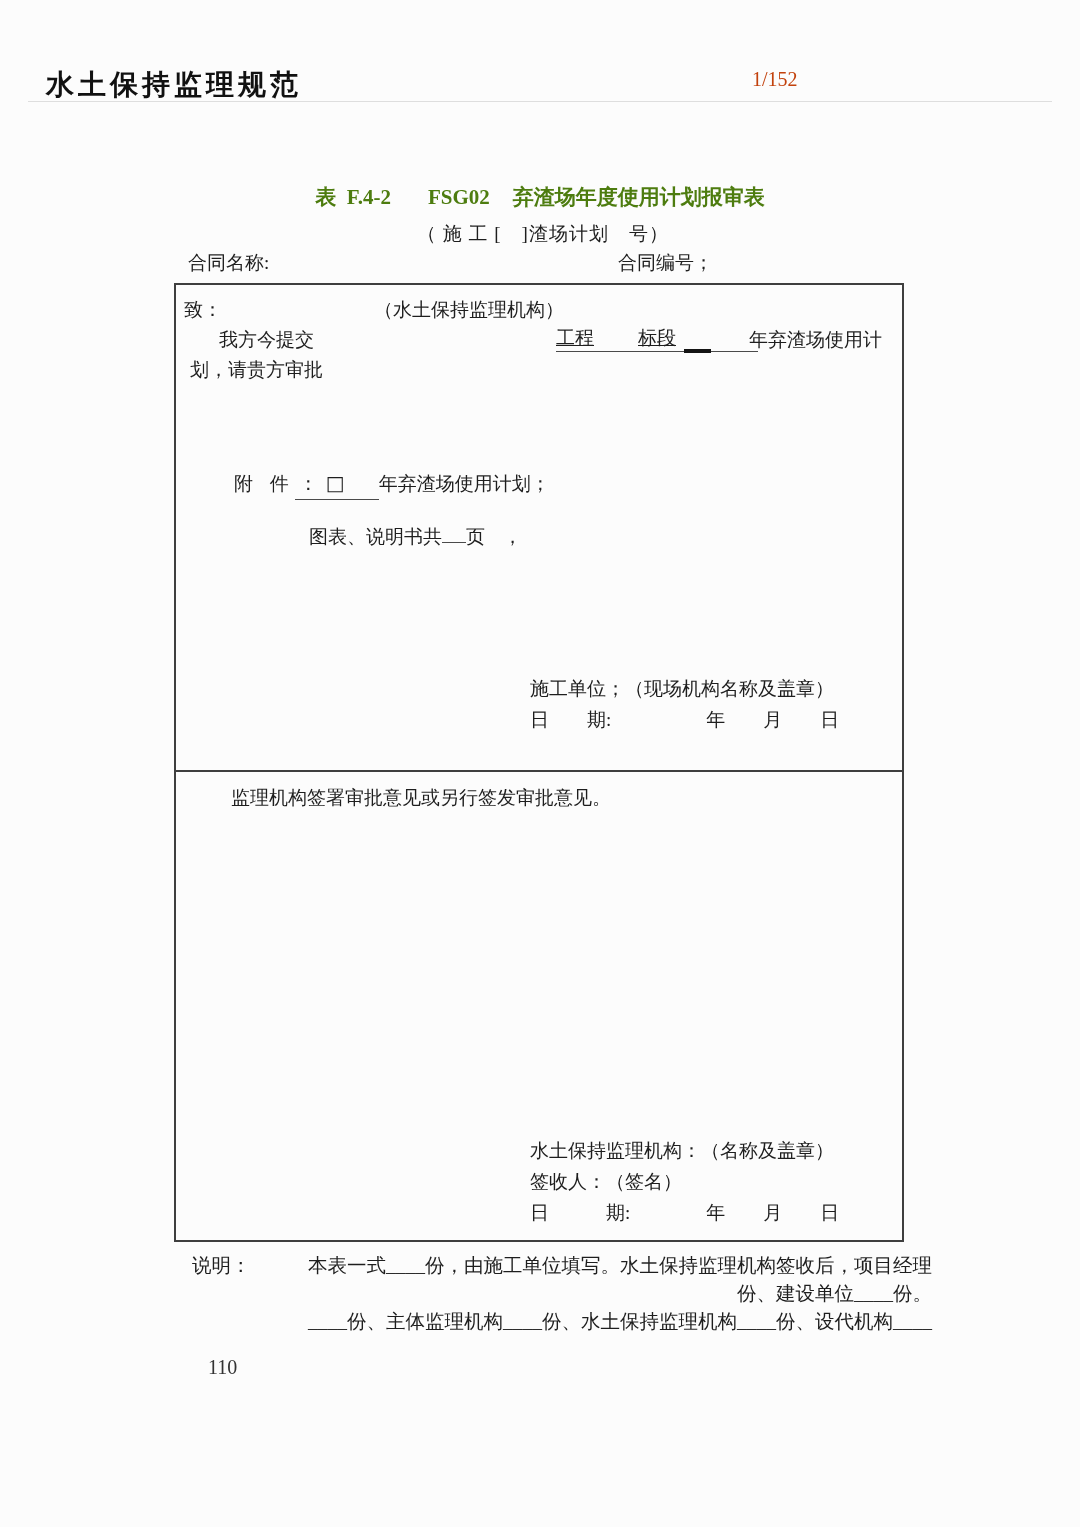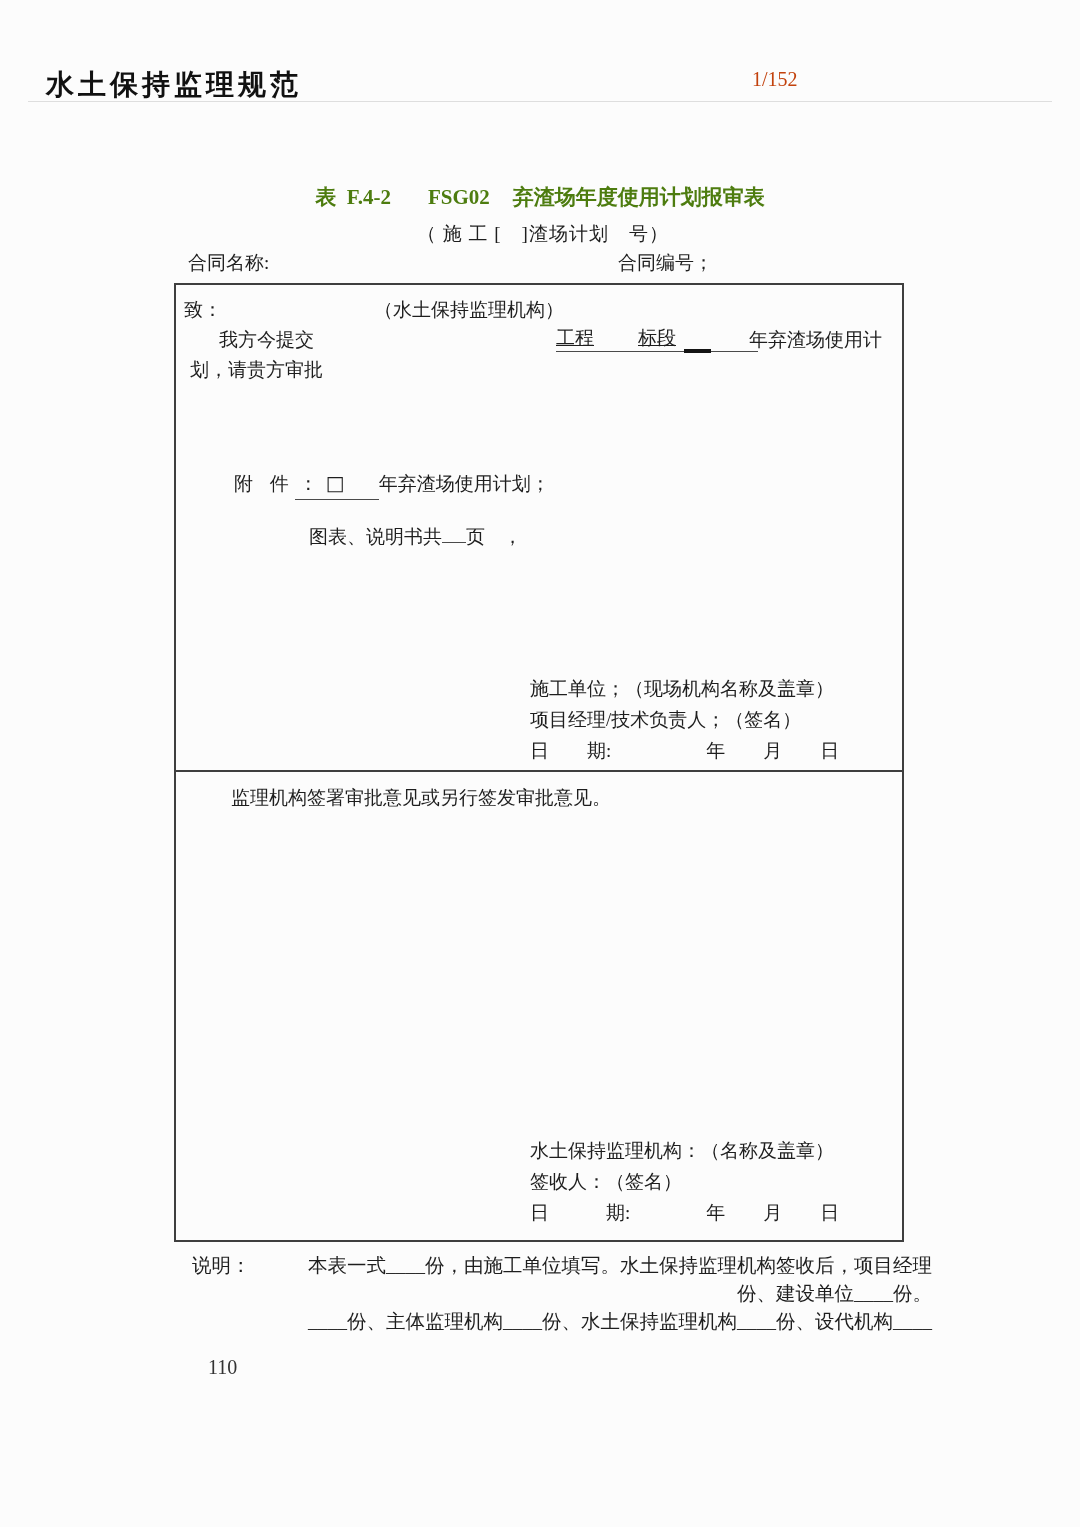--- a/index.html
+++ b/index.html
@@ -109,21 +109,20 @@
 
   <div class="abs attach-line1">
     <span class="attach-label" data-bind="form.attachment.label">附 件</span><span class="u-group2"><span data-bind="form.attachment.colon">：</span><span class="checkbox-glyph" data-bind="form.attachment.checkbox">□</span></span><span data-bind="form.attachment.item1">年弃渣场使用计划；</span>
   </div>
   <div class="abs attach-line2">
     <span data-bind="form.attachment.item2_prefix">图表、说明书共</span><span class="pages-blank"></span><span data-bind="form.attachment.item2_unit">页</span><span class="attach-comma" data-bind="form.attachment.item2_tail">，</span>
   </div>
 
   <div class="abs sign-block1">
     <div data-bind="form.contractor.line1">施工单位；（现场机构名称及盖章）</div>
-    <div data-bind="form.contractor.line2">项目经理/技术负责人；（签名）</div>
     <div data-bind="form.contractor.date_line">日　　期:　　　　　年　　月　　日</div>
   </div>
 
   <div class="abs box-divider"></div>
 
   <div class="abs opinion-note" data-bind="form.supervision.opinion_note">监理机构签署审批意见或另行签发审批意见。</div>
 
   <div class="abs sign-block2">
     <div data-bind="form.supervision.line1">水土保持监理机构：（名称及盖章）</div>
     <div data-bind="form.supervision.line2">签收人：（签名）</div>

